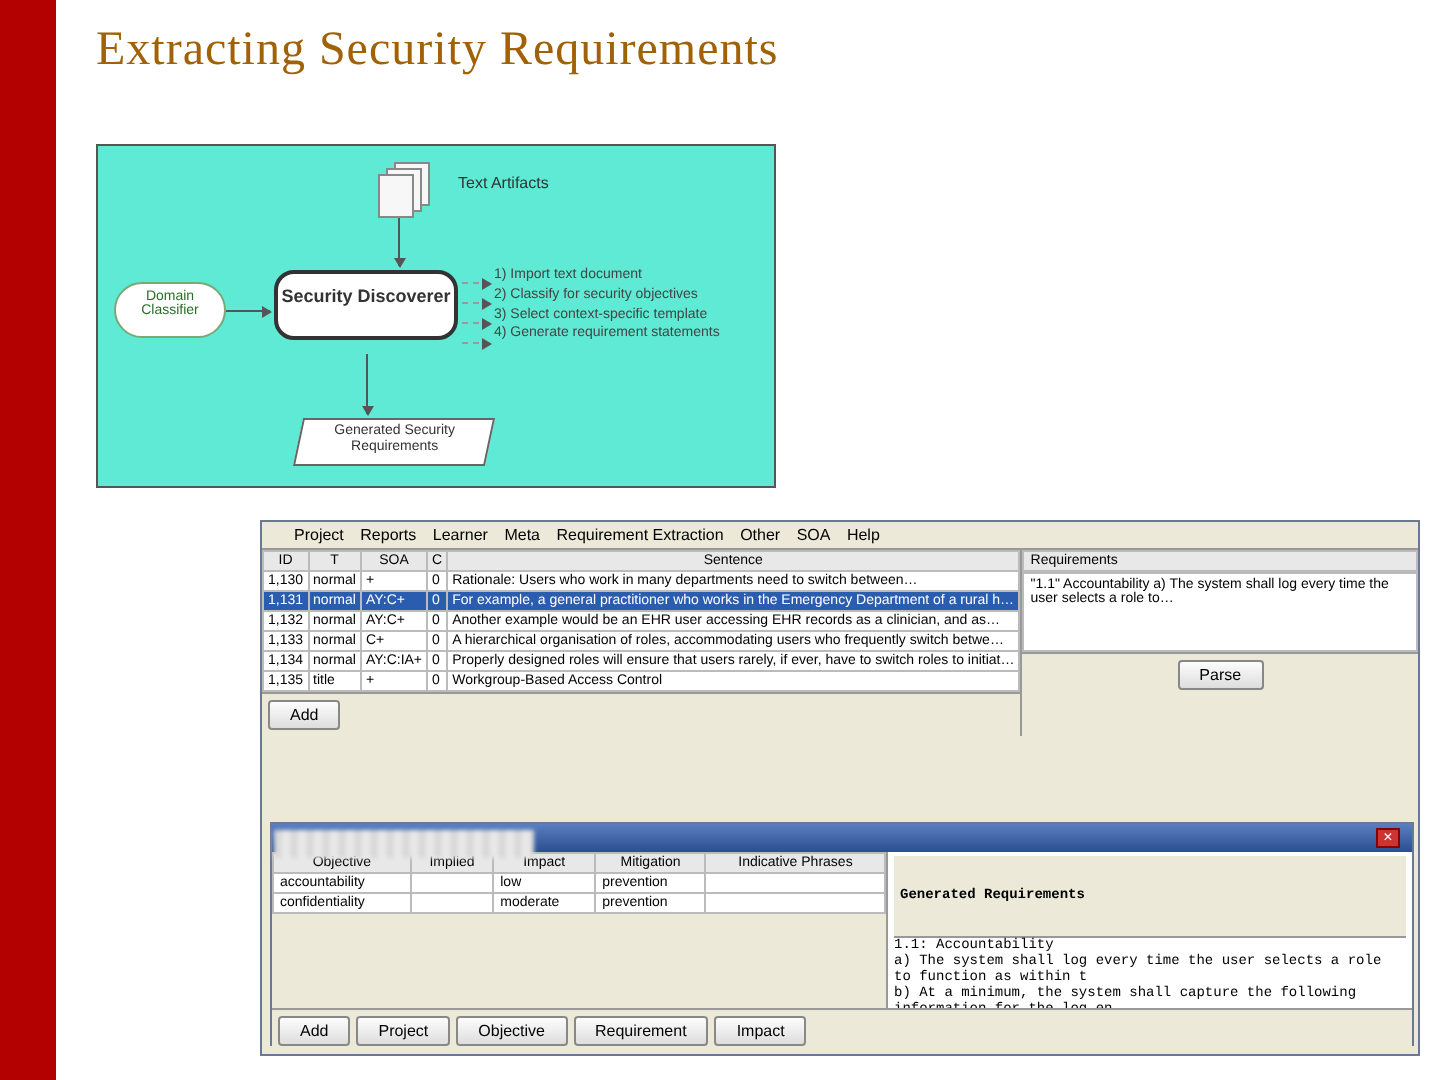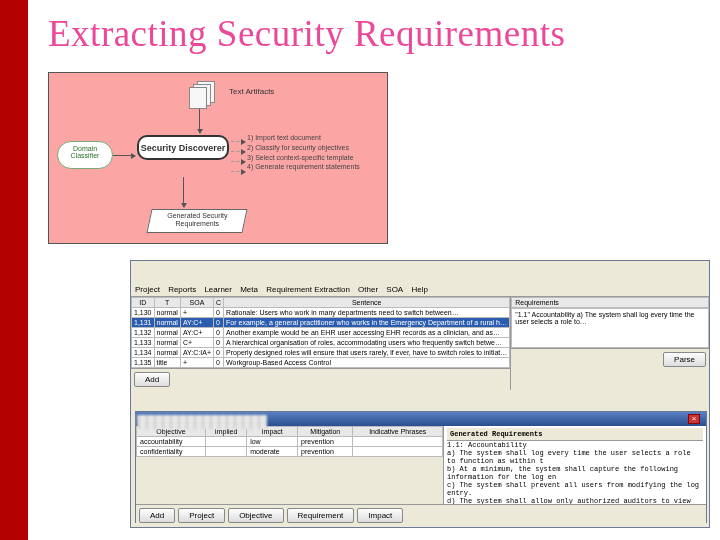--- a/index.html
+++ b/index.html
@@ -15,31 +15,31 @@
   .red-bar {
     position: absolute;
     left: 0; top: 0;
     width: 28px; height: 540px;
     background: #b30000;
   }
   .title {
     position: absolute;
     left: 48px; top: 12px;
     font-family: "Palatino Linotype", Georgia, serif;
-    font-size: 37px;
-    color: #ec4899;
+    font-size: 24px;
+    color: #a16207;
     letter-spacing: 0.5px;
   }
   
   .diagram {
     position: absolute;
     left: 48px; top: 72px;
     width: 340px; height: 172px;
     border: 1px solid #555;
-    background: #fca5a5;
+    background: #5eead4;
     font-size: 8px;
     color: #333;
   }
   .doc-stack {
     position: absolute;
     left: 140px; top: 8px;
     width: 30px; height: 26px;
   }
   .doc-stack .pg {
     position: absolute;
@@ -59,21 +59,21 @@
     border-radius: 14px;
     color: #2a6e2a;
     font-size: 7px;
     text-align: center;
     padding-top: 3px;
     background:#fff;
   }
   .sd-box {
     position: absolute;
     left: 88px; top: 62px;
-    width: 92px; height: 25px;
+    width: 92px; height: 35px;
     border: 2px solid #333;
     border-radius: 10px;
     background:#fff;
     font-weight: bold;
     font-size: 9px;
     text-align: center;
     padding-top: 6px;
   }
   .gen-box {
     position: absolute;
@@ -116,23 +116,22 @@
     left: 130px; top: 260px;
     width: 580px; height: 268px;
     border: 1px solid #6a7a96;
     background:#ece9d8;
     font-size: 8px;
     color:#000;
   }
   .menu {
     background:#ece9d8;
     border-bottom:1px solid #999;
-    padding: 2px 4px;
+    padding: 2px 16px;
     font-size: 8px;
-    margin-top: 22px;
   }
   .menu span { margin-right: 6px; }
 
   .pane {
     display:flex;
     align-items:stretch;
   }
   .left-pane {
     flex: 1 1 auto;
     border-right:1px solid #999;
@@ -190,21 +189,21 @@
     font-size:8px; padding:1px 6px;
     display:flex; justify-content:space-between; align-items:center;
   }
   .close-x {
     width:12px;height:10px;background:#c33;border:1px solid #800;
     color:#fff;font-size:8px;line-height:8px;text-align:center;
   }
   .dlg-body { display:flex; height:78px; }
   .dlg-left { flex:1; border-right:1px solid #999; }
   .dlg-right { width:262px; padding:2px 3px; background:#fff; font-size:7px; overflow:hidden; font-family: "Courier New", monospace;}
-  .gr-hdr { font-weight:bold; font-size:7px; padding:2px 3px; background:#ece9d8; border-bottom:1px solid #999;}
+  .gr-hdr { font-weight:bold; font-size:7px; padding:16px 3px; background:#ece9d8; border-bottom:1px solid #999;}
   table.dlg-grid {
     width:100%; border-collapse:collapse; background:#fff; font-size:7px;
   }
   table.dlg-grid th, table.dlg-grid td {
     border:1px solid #bbb; padding:1px 3px;
   }
   table.dlg-grid th { background:#e8e8e8; font-weight:normal;}
   .dlg-btns {
     padding:3px; display:flex; gap:3px; background:#ece9d8; border-top:1px solid #999;
   }
@@ -317,21 +316,21 @@
             </tr>
       </tbody>
         </table>
       <div class="btnrow">
         <div class="btn">Add</div>
       </div>
     </div>
     <div class="right-pane">
       <div class="req-hdr">Requirements</div>
       <div class="req-body">"1.1" Accountability a) The system shall log every time the user selects a role to…</div>
-      <div class="btnrow" style="justify-content:flex-end">
+      <div class="btnrow" style="justify-content:center">
           <div class="btn">Parse</div>
         </div>
     </div>
   </div>
 
   <div class="blurred"></div>
 
   <div class="dialog">
     <div class="dlg-title">
       <span>&nbsp;</span>

